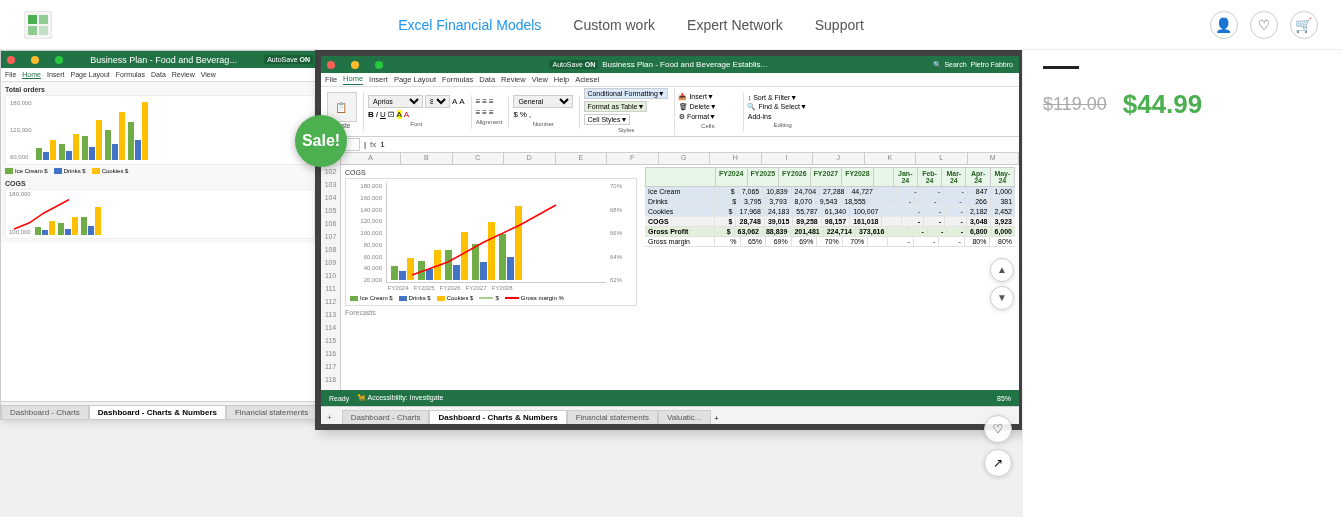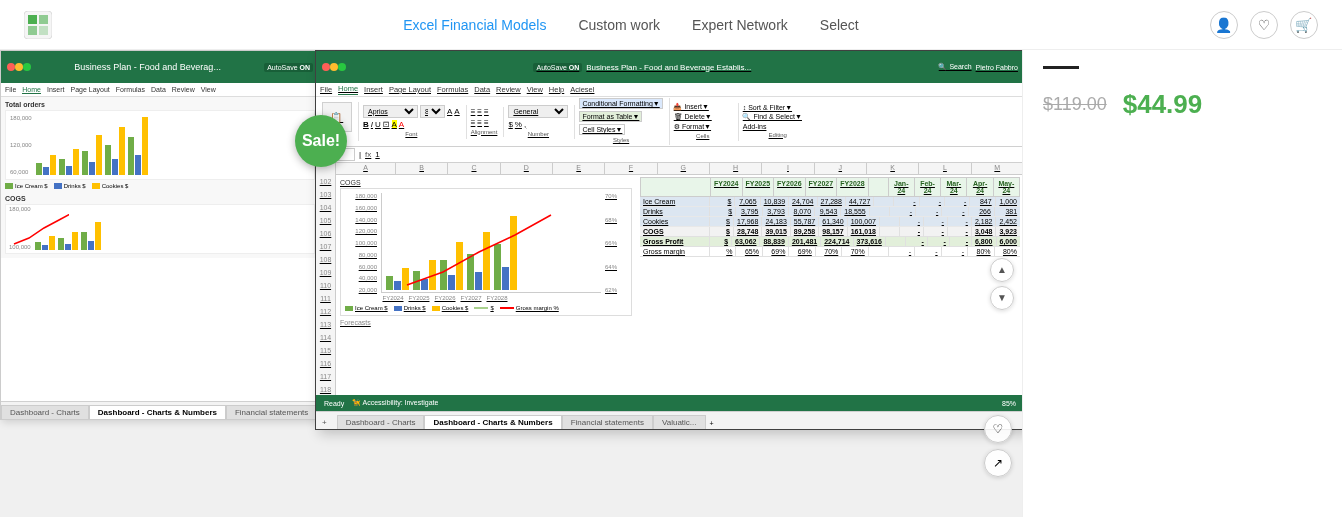--- a/index.html
+++ b/index.html
@@ -85,48 +85,47 @@
     }
 
     
     .ss-main {
       position: absolute;
       left: 315px;
       top: 0;
       width: 710px;
       height: 380px;
       background: #fff;
-      border: 1px solid #404040;
+      border: 6px solid #404040;
       box-shadow: 4px 4px 12px rgba(0,0,0,0.2);
       overflow: hidden;
       z-index: 2;
-      text-decoration: underline;
     }
 
     
     .ss-bg-right {
       position: absolute;
       right: 0;
       top: 0;
       width: 320px;
       height: 370px;
       background: #fff;
       border: 1px solid #ccc;
       box-shadow: 2px 2px 8px rgba(0,0,0,0.15);
       overflow: hidden;
     }
 
     
     .ribbon {
-      height: 32px;
+      height: 17px;
       background: #217346;
       display: flex;
       align-items: center;
       padding: 0 6px;
-      gap: 0;
+      gap: 16px;
     }
     .ribbon-btn {
       width: 8px; height: 8px;
       border-radius: 50%;
       display: inline-block;
     }
     .rb-red { background: #ff5f57; }
     .rb-yellow { background: #febc2e; }
     .rb-green { background: #28c840; }
 
@@ -311,21 +310,21 @@
       <rect x="15" y="4" width="9" height="9" fill="#4caf50" opacity="0.6"></rect>
       <rect x="4" y="15" width="9" height="9" fill="#4caf50" opacity="0.6"></rect>
       <rect x="15" y="15" width="9" height="9" fill="#4caf50" opacity="0.3"></rect>
     </svg>
   </div>
 
   <nav class="nav">
     <span class="nav-item active">Excel Financial Models</span>
     <span class="nav-item">Custom work</span>
     <span class="nav-item">Expert Network</span>
-    <span class="nav-item">Select</span>
+    <span class="nav-item">Support</span>
   </nav>
 
   <div class="nav-icons">
     <div class="nav-icon-btn">👤</div>
     <div class="nav-icon-btn">♡</div>
     <div class="nav-icon-btn">🛒</div>
   </div>
 </div>
 
 <div class="main">

